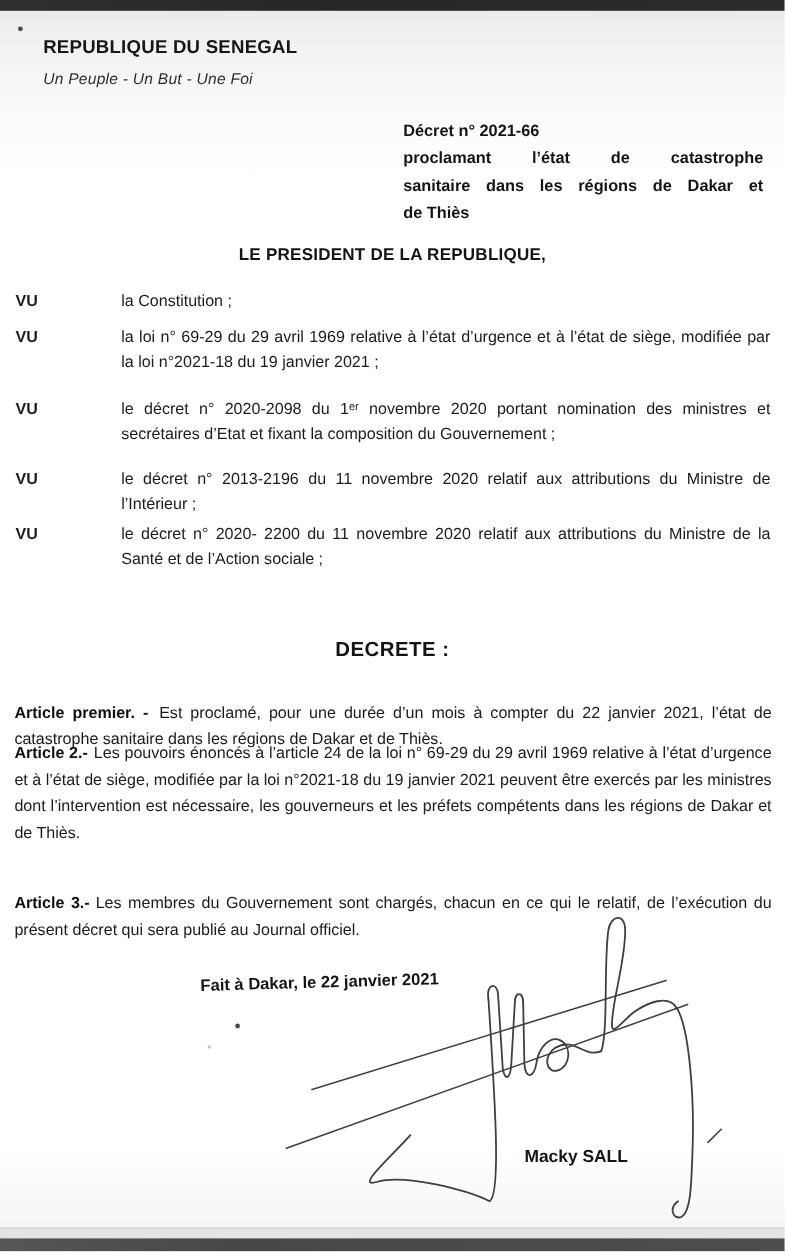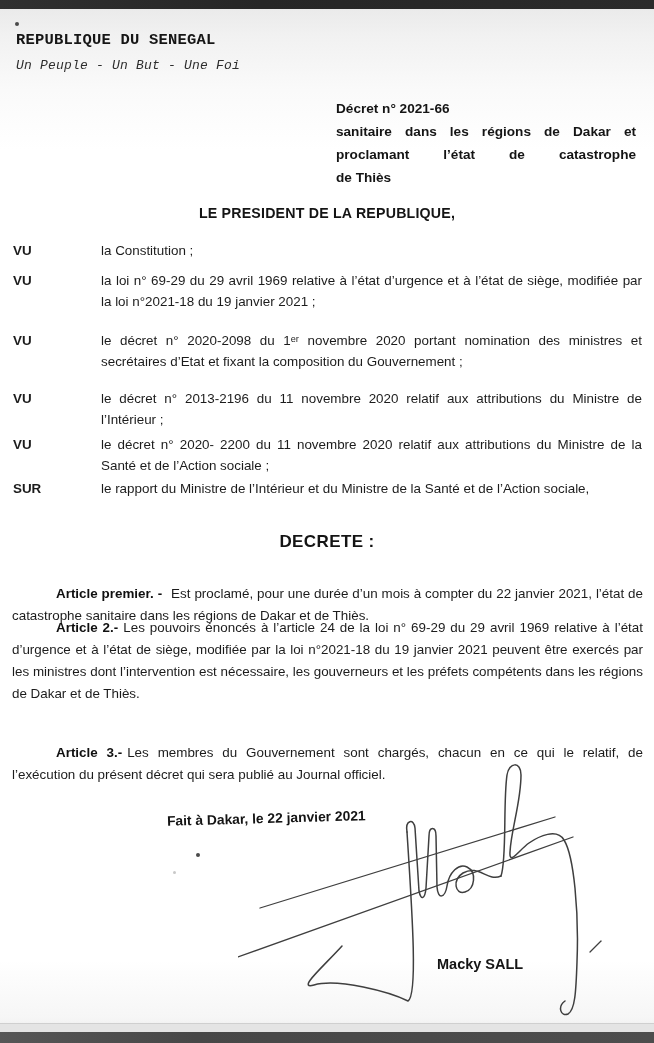--- a/index.html
+++ b/index.html
@@ -11,21 +11,21 @@
     color:#1c1c1c;
     background:
       linear-gradient(180deg,#e8e8e8 0px,#f1f1f1 35px,#fafafa 90px,#ffffff 150px,#ffffff 960px,#f6f6f6 1018px,#efefef 1028px);
   }
   .topbar{position:absolute;left:0;top:0;width:654px;height:9px;background:linear-gradient(90deg,#303030,#262626 40%,#2b2b2b);}
   .bottom-strip{position:absolute;left:0;top:1023px;width:654px;height:9px;background:#e4e4e4;border-top:1px solid #cfcfcf;}
   .bottombar{position:absolute;left:0;top:1032px;width:654px;height:11px;background:linear-gradient(90deg,#565656,#474747 30%,#4d4d4d);}
 
   .speck{position:absolute;border-radius:50%;background:#4a4a4a;}
 
-  .header{position:absolute;left:16px;top:31px;font-family:Liberation Mono, monospace;}
+  .header{position:absolute;left:36px;top:31px;}
   .country{font-weight:bold;font-size:15.5px;letter-spacing:.2px;color:#161616;}
   .motto{font-style:italic;font-size:13px;color:#2e2e2e;margin-top:9px;letter-spacing:.2px;}
 
   .decree-block{position:absolute;left:336px;top:97px;width:300px;font-weight:bold;font-size:13.6px;line-height:23px;color:#141414;}
   .jline{text-align:justify;text-align-last:justify;}
 
   .president{position:absolute;left:0;top:205px;width:654px;text-align:center;font-weight:bold;font-size:14.2px;letter-spacing:.2px;color:#141414;}
 
   .visas{position:absolute;left:13px;top:240px;width:629px;font-size:13.4px;line-height:21px;}
   .visa-row{display:grid;grid-template-columns:43px 1fr;gap:45px;}
@@ -33,21 +33,21 @@
   .visa-row:nth-child(2){margin-bottom:18px;}
   .visa-row:nth-child(3){margin-bottom:16px;}
   .visa-row:nth-child(4){margin-bottom:4px;}
   .visa-row:nth-child(5){margin-bottom:2px;}
   .visa-label{font-weight:600;}
   .visa-text{text-align:justify;}
 
   .decrete{position:absolute;left:0;top:532px;width:654px;text-align:center;font-weight:bold;font-size:17px;letter-spacing:.4px;color:#141414;}
 
   .article{position:absolute;left:12px;width:631px;font-size:13.4px;line-height:21.8px;text-align:justify;color:#1c1c1c;}
-  .article-title{font-weight:bold;color:#101010;margin-left:44px;}
+  .article-title{font-weight:bold;color:#101010;}
   #article-1{top:570px;}
   #article-1 .article-title{margin-right:9px;}
   #article-2{top:604px;}
   #article-2 .article-title{margin-right:5px;}
   #article-3{top:729px;}
   #article-3 .article-title{margin-right:5px;}
 
   .fait{position:absolute;left:167px;top:811px;font-weight:bold;font-size:13.8px;transform:rotate(-1.6deg);color:#141414;}
   .signer{position:absolute;left:437px;top:956px;font-weight:bold;font-size:14.5px;color:#141414;}
   .signature{position:absolute;left:238px;top:760px;}
@@ -63,22 +63,22 @@
   <div class="speck" style="left:196px;top:853px;width:4px;height:4px;"></div>
   <div class="speck" style="left:173px;top:871px;width:3px;height:3px;opacity:.3;"></div>
 
   <div class="header">
     <div class="country">REPUBLIQUE DU SENEGAL</div>
     <div class="motto">Un Peuple - Un But - Une Foi</div>
   </div>
 
   <div class="decree-block">
     <div>Décret n° 2021-66</div>
+    <div class="jline">proclamant l’état de catastrophe</div>
     <div class="jline">sanitaire dans les régions de Dakar et</div>
-    <div class="jline">proclamant l’état de catastrophe</div>
     <div>de Thiès</div>
   </div>
 
   <div class="president">LE PRESIDENT DE LA REPUBLIQUE,</div>
 
   <div class="visas">
     <div class="visa-row">
       <span class="visa-label">VU</span>
       <span class="visa-text">la Constitution ;</span>
     </div>
@@ -90,24 +90,20 @@
       <span class="visa-label">VU</span>
       <span class="visa-text">le décret n° 2020-2098 du 1ᵉʳ novembre 2020 portant nomination des ministres et secrétaires d’Etat et fixant la composition du Gouvernement ;</span>
     </div>
     <div class="visa-row">
       <span class="visa-label">VU</span>
       <span class="visa-text">le décret n° 2013-2196 du 11 novembre 2020 relatif aux attributions du Ministre de l’Intérieur ;</span>
     </div>
     <div class="visa-row">
       <span class="visa-label">VU</span>
       <span class="visa-text">le décret n° 2020- 2200 du 11 novembre 2020 relatif aux attributions du Ministre de la Santé et de l’Action sociale ;</span>
-    </div>
-    <div class="visa-row">
-      <span class="visa-label">SUR</span>
-      <span class="visa-text">le rapport du Ministre de l’Intérieur et du Ministre de la Santé et de l’Action sociale,</span>
     </div>
   </div>
 
   <div class="decrete">DECRETE :</div>
 
   <p class="article" id="article-1">
     <span class="article-title">Article premier. -</span><span>Est proclamé, pour une durée d’un mois à compter du 22 janvier 2021, l’état de catastrophe sanitaire dans les régions de Dakar et de Thiès.</span>
   </p>
 
   <p class="article" id="article-2">

